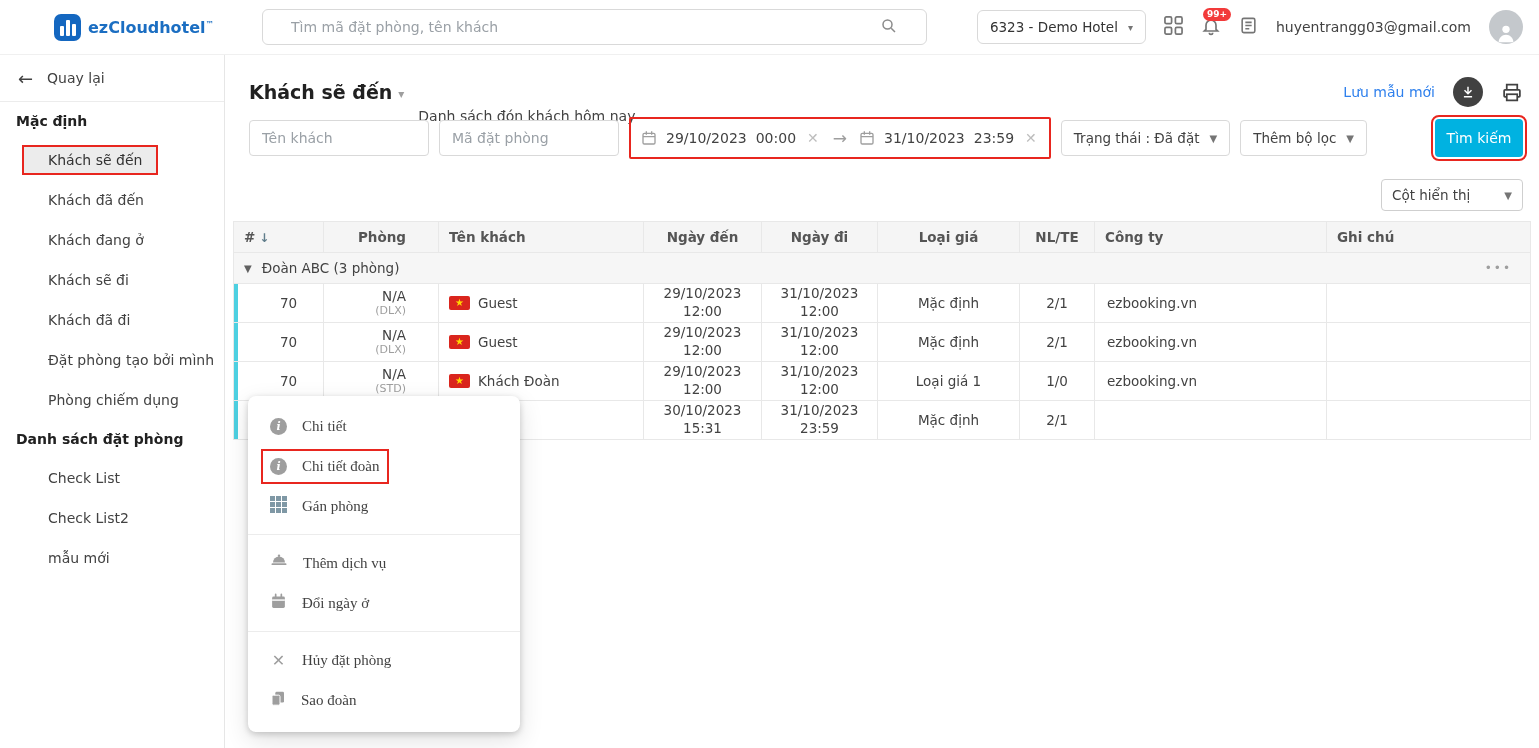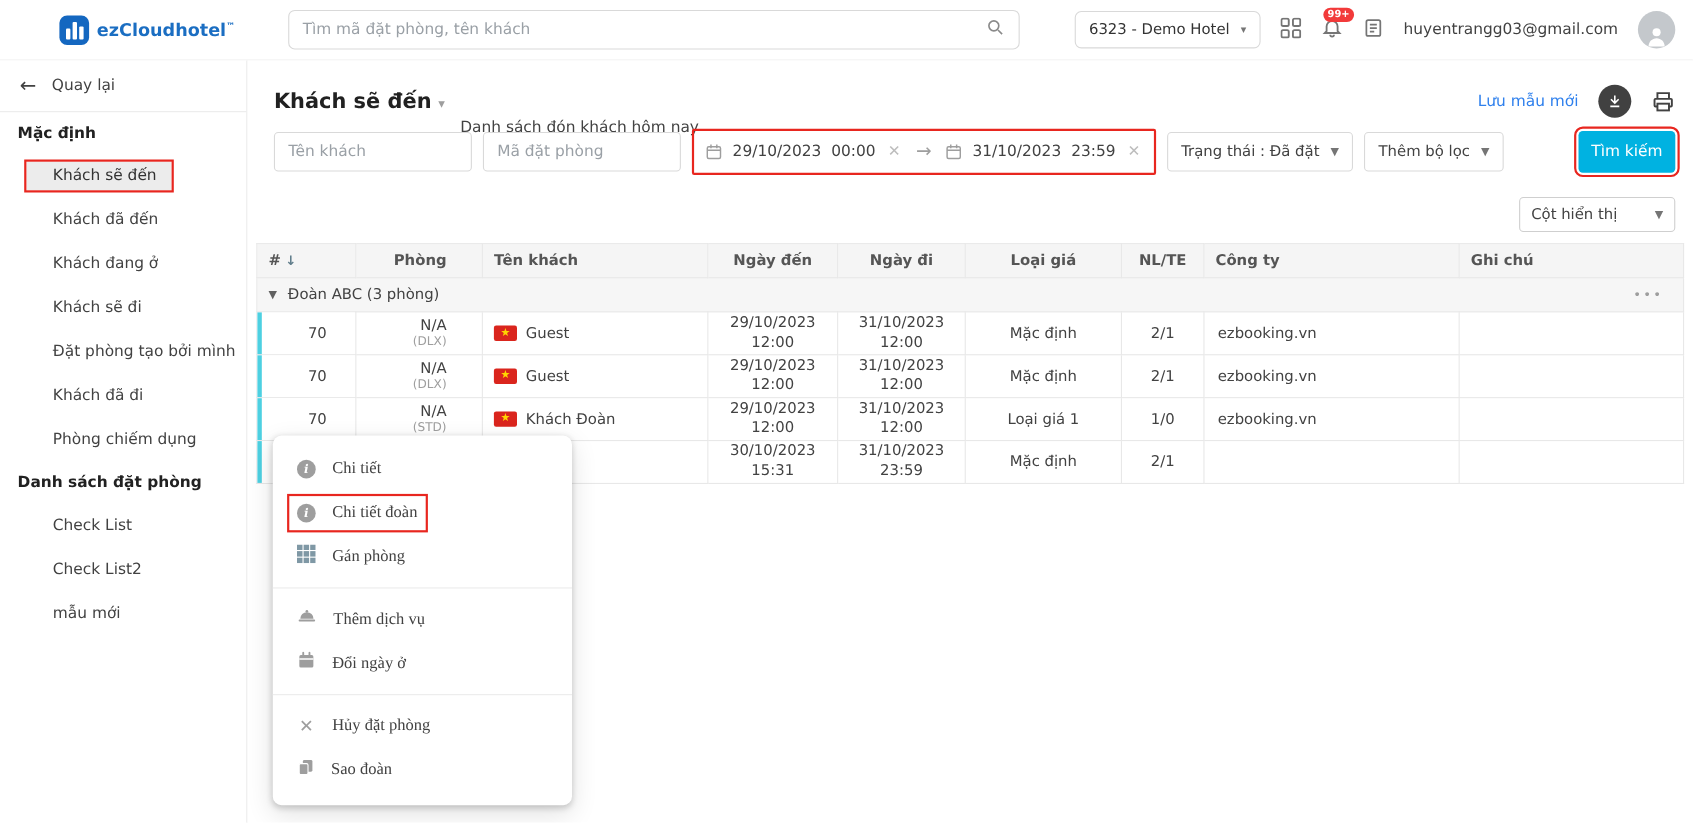--- a/index.html
+++ b/index.html
@@ -9,21 +9,21 @@
   
   .topbar { height:55px; display:flex; align-items:center; padding:0 16px 0 18px; background:#fff; border-bottom:1px solid #f0f0f0; }
   .logo { display:flex; align-items:center; gap:7px; width:208px; cursor:pointer;margin-left:36px; }
   .logo-icon { width:27px; height:27px; background:#1467c0; border-radius:7px; position:relative; flex:0 0 auto; }
   .logo-icon i { position:absolute; bottom:5px; background:#fff; width:4px; border-radius:1px; }
   .logo-icon i:nth-child(1){ left:6px; height:10px; }
   .logo-icon i:nth-child(2){ left:12px; height:16px; }
   .logo-icon i:nth-child(3){ left:18px; height:12px; }
   .logo-text { color:#1b6ec2; font-weight:bold; font-size:16px; white-space:nowrap; }
   .logo-text sup { font-size:8px; }
-  .search-wrap { width:665px; height:36px; border:1px solid #d9d9d9; border-radius:6px; display:flex; align-items:center; padding:0 12px; background:#fff; }
+  .search-wrap { width:665px; height:36px; border:1px solid #d9d9d9; border-radius:6px; display:flex; align-items:center; padding:0 28px; background:#fff; }
   .search-wrap input { flex:1; border:none; outline:none; font-size:14px; color:#333; font-family:inherit; background:transparent; }
   .search-wrap input::placeholder { color:#9aa0a6; }
   .topbar-right { margin-left:auto; display:flex; align-items:center; gap:18px; }
   .hotel-select { height:34px; border:1px solid #d9d9d9; border-radius:6px; padding:0 12px; display:flex; gap:10px; align-items:center; font-size:13.5px; color:#333; cursor:pointer; white-space:nowrap; }
   .caret { color:#757575; font-size:10px; }
   .icon-btn { position:relative; display:flex; align-items:center; cursor:pointer;justify-content:flex-end; }
   .badge { position:absolute; top:-7px; right:-10px; background:#f23a3a; color:#fff; font-size:9px; font-weight:bold; border-radius:9px; padding:2px 4px; line-height:1; }
   .user-email { font-size:14px; color:#424242; white-space:nowrap; }
   .avatar { width:34px; height:34px; border-radius:50%; background:#c4c8cc; display:flex; align-items:flex-end; justify-content:center; overflow:hidden; cursor:pointer; }
 
@@ -172,22 +172,22 @@
       <span>Quay lại</span>
     </div>
     <hr class="side-divider">
     <div class="section-title">Mặc định</div>
     <div class="side-item-wrap">
       <span class="active-pill">Khách sẽ đến</span>
     </div>
     <div class="side-item">Khách đã đến</div>
     <div class="side-item">Khách đang ở</div>
     <div class="side-item">Khách sẽ đi</div>
+    <div class="side-item">Khách đã đi</div>
     <div class="side-item">Đặt phòng tạo bởi mình</div>
-    <div class="side-item">Khách đã đi</div>
     <div class="side-item">Phòng chiếm dụng</div>
     <div class="section-title">Danh sách đặt phòng</div>
     <div class="side-item">Check List</div>
     <div class="side-item">Check List2</div>
     <div class="side-item">mẫu mới</div>
   </aside>
 
   <main class="main">
 
     <div class="page-head">

